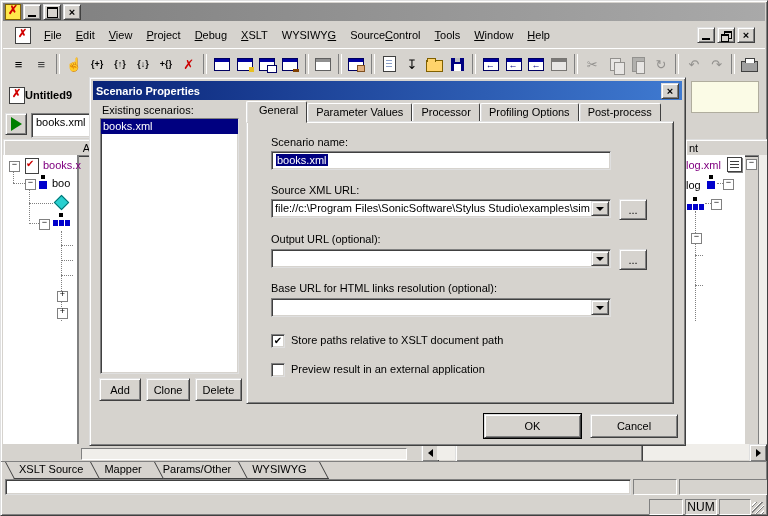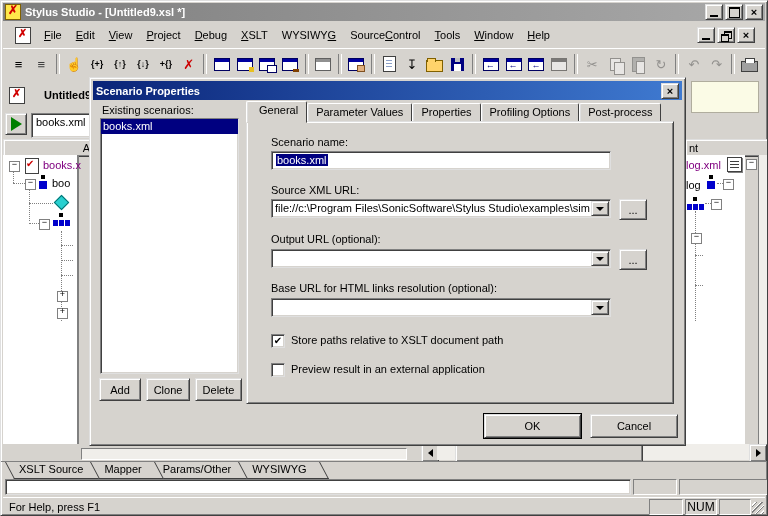--- a/index.html
+++ b/index.html
@@ -65,21 +65,21 @@
   .cssic-win{width:14px;height:11px;background:#fff;border:1px solid #000060;}
   .cssic-win::before{content:"";position:absolute;left:0;top:0;width:14px;height:3px;background:#0000a0;}
   .win-edit::after{content:"";position:absolute;right:-2px;bottom:-2px;width:5px;height:5px;background:#e8c020;}
   .win-multi::after{content:"";position:absolute;right:-3px;bottom:-3px;width:8px;height:6px;background:#fff;border:1px solid #000060;}
   .win-tool::after{content:"";position:absolute;right:-2px;bottom:-2px;width:6px;height:3px;background:#804000;}
   .win-gray{border-color:#606060;}
   .win-gray::before{background:#909090;}
   .win-hand::after{content:"";position:absolute;right:-2px;bottom:-2px;width:6px;height:5px;background:#e0b080;border:1px solid #805020;}
   .win-back::after{content:"←";position:absolute;left:2px;top:1px;font-size:9px;font-weight:bold;color:#000080;}
   
-  .filetab{left:4px;top:82px;height:24px;display:flex;align-items:center;gap:19px;padding:0 4px;}
+  .filetab{left:4px;top:82px;height:24px;display:flex;align-items:center;gap:0;padding:0 4px;}
   .filetab .ftext{font-weight:bold;white-space:nowrap;}
   .playbtn{left:4px;top:112px;width:20px;height:20px;display:flex;align-items:center;justify-content:center;}
   .playtri{width:0;height:0;border-left:11px solid #007f00;border-top:7px solid transparent;border-bottom:7px solid transparent;}
   .runcombo{left:30px;top:112px;width:150px;height:19px;padding:2px 4px;white-space:nowrap;overflow:hidden;}
   .panehdr{height:16px;display:flex;align-items:center;overflow:hidden;}
   .treepane{background:#fff;}
   .pm{position:absolute;width:9px;height:9px;background:#fff;border:1px solid #808080;
     font-size:9px;line-height:7px;text-align:center;color:#000;}
   .pm.minus::after{content:"−";position:relative;top:-1px;}
   .pm.plus::after{content:"+";position:relative;top:-1px;}
@@ -144,21 +144,20 @@
   .grip{position:absolute;right:3px;top:501px;width:12px;height:12px;
     background:repeating-linear-gradient(135deg,transparent 0 2px,#fff 2px 3px,#808080 3px 4px);}
 </style>
 </head>
 <body>
 
 <div class="screen">
 
   <div class="abs titlebar">
     <div class="appicon"></div>
-    <div class="ttext">Stylus Studio - [Untitled9.xsl *]</div>
     <div class="capbtn raised">
         <div class="glyph-min"></div>
       </div>
     <div class="capbtn raised">
         <div class="glyph-max"></div>
       </div>
     <div class="capbtn raised">
         <span>×</span>
       </div>
   </div>
@@ -365,23 +364,20 @@
       <div class="stab"><div class="sbg"></div><span class="stext">XSLT Source</span></div>
       <div class="stab active"><div class="sbg"></div><span class="stext">Mapper</span></div>
       <div class="stab"><div class="sbg"></div><span class="stext">Params/Other</span></div>
       <div class="stab"><div class="sbg"></div><span class="stext">WYSIWYG</span></div>
     </div>
 
   <div class="abs sunken" style="left:4px;top:478px;width:624px;height:14px;"></div>
   <div class="abs sunken-flat" style="left:632px;top:478px;width:42px;height:14px;"></div>
   <div class="abs sunken-flat" style="left:678px;top:478px;width:88px;height:14px;"></div>
 
-  <div class="abs statusbar">
-    <span>For Help, press F1</span>
-  </div>
   <div class="statuscell" style="left:648px;width:32px;"></div>
   <div class="statuscell" style="left:684px;width:30px;">NUM</div>
   <div class="statuscell" style="left:718px;width:30px;"></div>
   <div class="grip"></div>
 
   <div class="abs dialog raised">
     <div class="abs dtitle">
       <span class="dtext">Scenario Properties</span>
       <div class="capbtn raised" style="margin:0;">
         <span>×</span>
@@ -393,21 +389,21 @@
       <div class="listitem">books.xml</div>
     </div>
 
     <div class="dbtn raised" style="left:9px;top:300px;width:40px;">Add</div>
     <div class="dbtn raised" style="left:56px;top:300px;width:42px;">Clone</div>
     <div class="dbtn raised" style="left:105px;top:300px;width:45px;">Delete</div>
 
     <div class="tabstrip">
         <span class="dtab active">General</span>
         <span class="dtab">Parameter Values</span>
-        <span class="dtab">Properties</span>
+        <span class="dtab">Processor</span>
         <span class="dtab">Profiling Options</span>
         <span class="dtab">Post-process</span>
       </div>
     <div class="abs tabpanel raised">
       <div class="dlabel" style="left:24px;top:14px;">Scenario name:</div>
       <div class="field sunken" style="left:24px;top:29px;width:340px;">
         <span class="sel-text">books.xml</span>
       </div>
 
       <div class="dlabel" style="left:24px;top:62px;">Source XML URL:</div>

